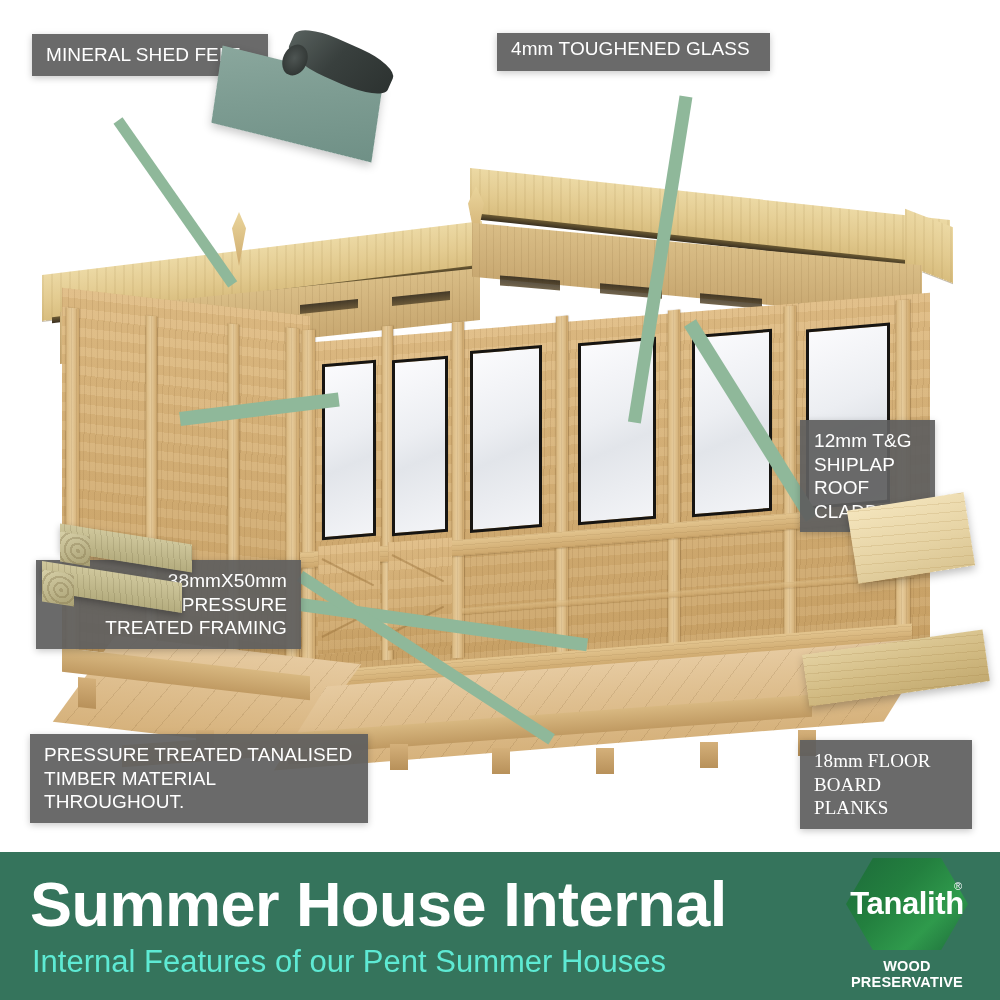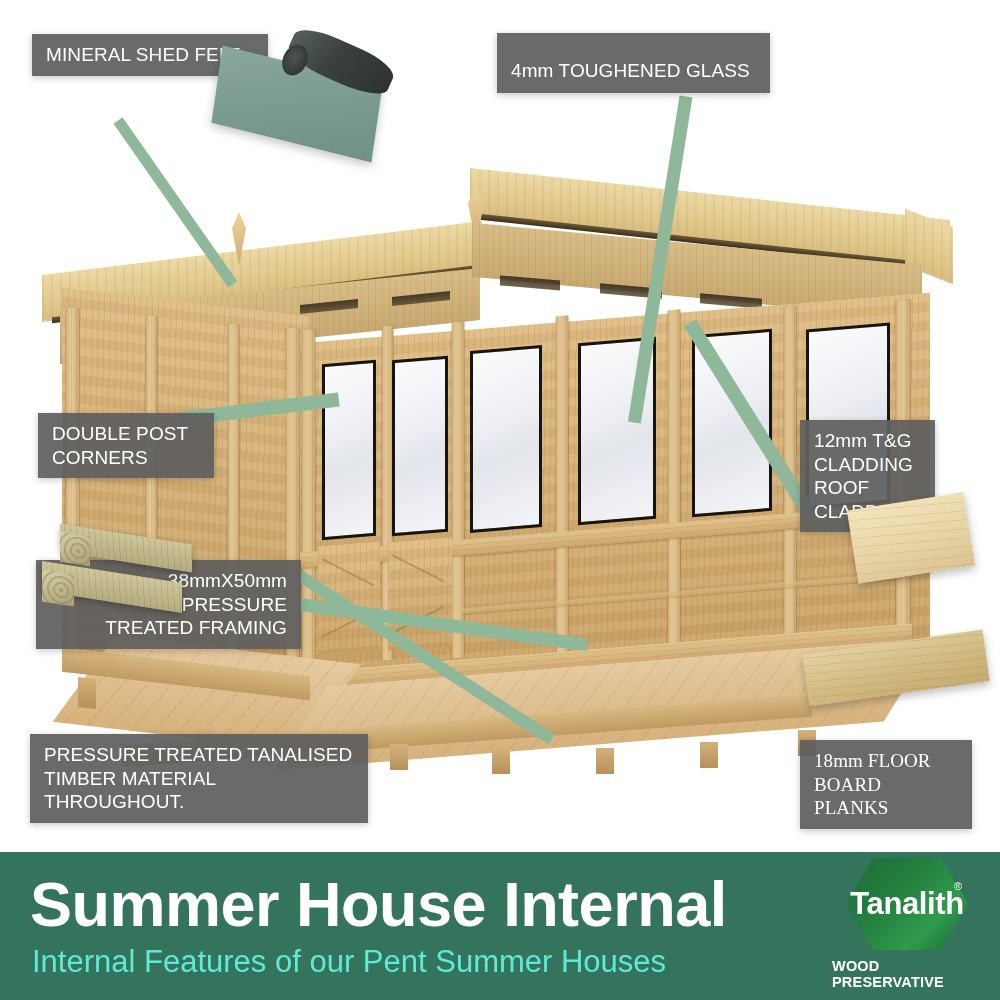--- a/index.html
+++ b/index.html
@@ -178,21 +178,21 @@
     clip-path:polygon(22% 0%,78% 0%,100% 50%,78% 100%,22% 100%,0% 50%);
     z-index:-1;
   }
   #logo-word{
     position:absolute;inset:0;
     display:flex;align-items:center;justify-content:center;
     color:#ffffff;font-size:31px;font-weight:700;letter-spacing:-.4px;
   }
   #logo-reg{position:absolute;right:6px;top:22px;color:#fff;font-size:11px;}
   #logo-sub{
-    position:absolute;left:0;top:100px;width:150px;
+    position:absolute;left:0;top:100px;width:150px;text-align:center;
     color:#ffffff;font-size:14.5px;font-weight:700;letter-spacing:.2px;
   }
 </style>
 </head>
 <body>
 
 <div id="stage">
 
   <div id="illus">
 
@@ -274,38 +274,34 @@
     <div class="ribbon" style="left:180px;top:262px;width:160px;height:14px;transform:rotate(-7deg);"></div>
     <div class="ribbon" style="left:300px;top:448px;width:290px;height:13px;transform:rotate(8deg);"></div>
     <div class="ribbon" style="left:690px;top:166px;width:230px;height:14px;transform:rotate(58deg);"></div>
     <div class="ribbon" style="left:300px;top:420px;width:300px;height:12px;transform:rotate(33deg);"></div>
   </div>
 
   <div class="callout" style="left:32px;top:34px;width:236px;">
     <div>MINERAL SHED FELT</div>
   </div>
 
-  <div class="callout" style="left:497px;top:33px;width:273px;padding-top:26px;padding-bottom:10px;">
+  <div class="callout" style="left:497px;top:33px;width:273px;padding-top:4px;padding-bottom:10px;">
     <div>4mm TOUGHENED GLASS</div>
   </div>
 
-  <div class="callout" style="left:38px;top:413px;width:176px;">
-    <div>DOUBLE POST</div>
-    <div>CORNERS</div>
-  </div>
 
   <div class="callout c-right" style="left:36px;top:560px;width:265px;">
     <div>38mmX50mm</div>
     <div>PRESSURE</div>
     <div>TREATED FRAMING</div>
   </div>
 
   <div class="callout" style="left:800px;top:420px;width:135px;">
     <div>12mm T&amp;G</div>
-    <div>CLADDING ROOF</div>
+    <div>SHIPLAP ROOF</div>
     <div>CLADDING</div>
   </div>
 
   <div class="callout" style="left:30px;top:734px;width:338px;">
     <div>PRESSURE TREATED TANALISED</div>
     <div>TIMBER MATERIAL THROUGHOUT.</div>
   </div>
 
   <div class="callout" style="left:800px;top:740px;width:172px;font-family:Liberation Serif, serif;">
     <div>18mm FLOOR</div>

